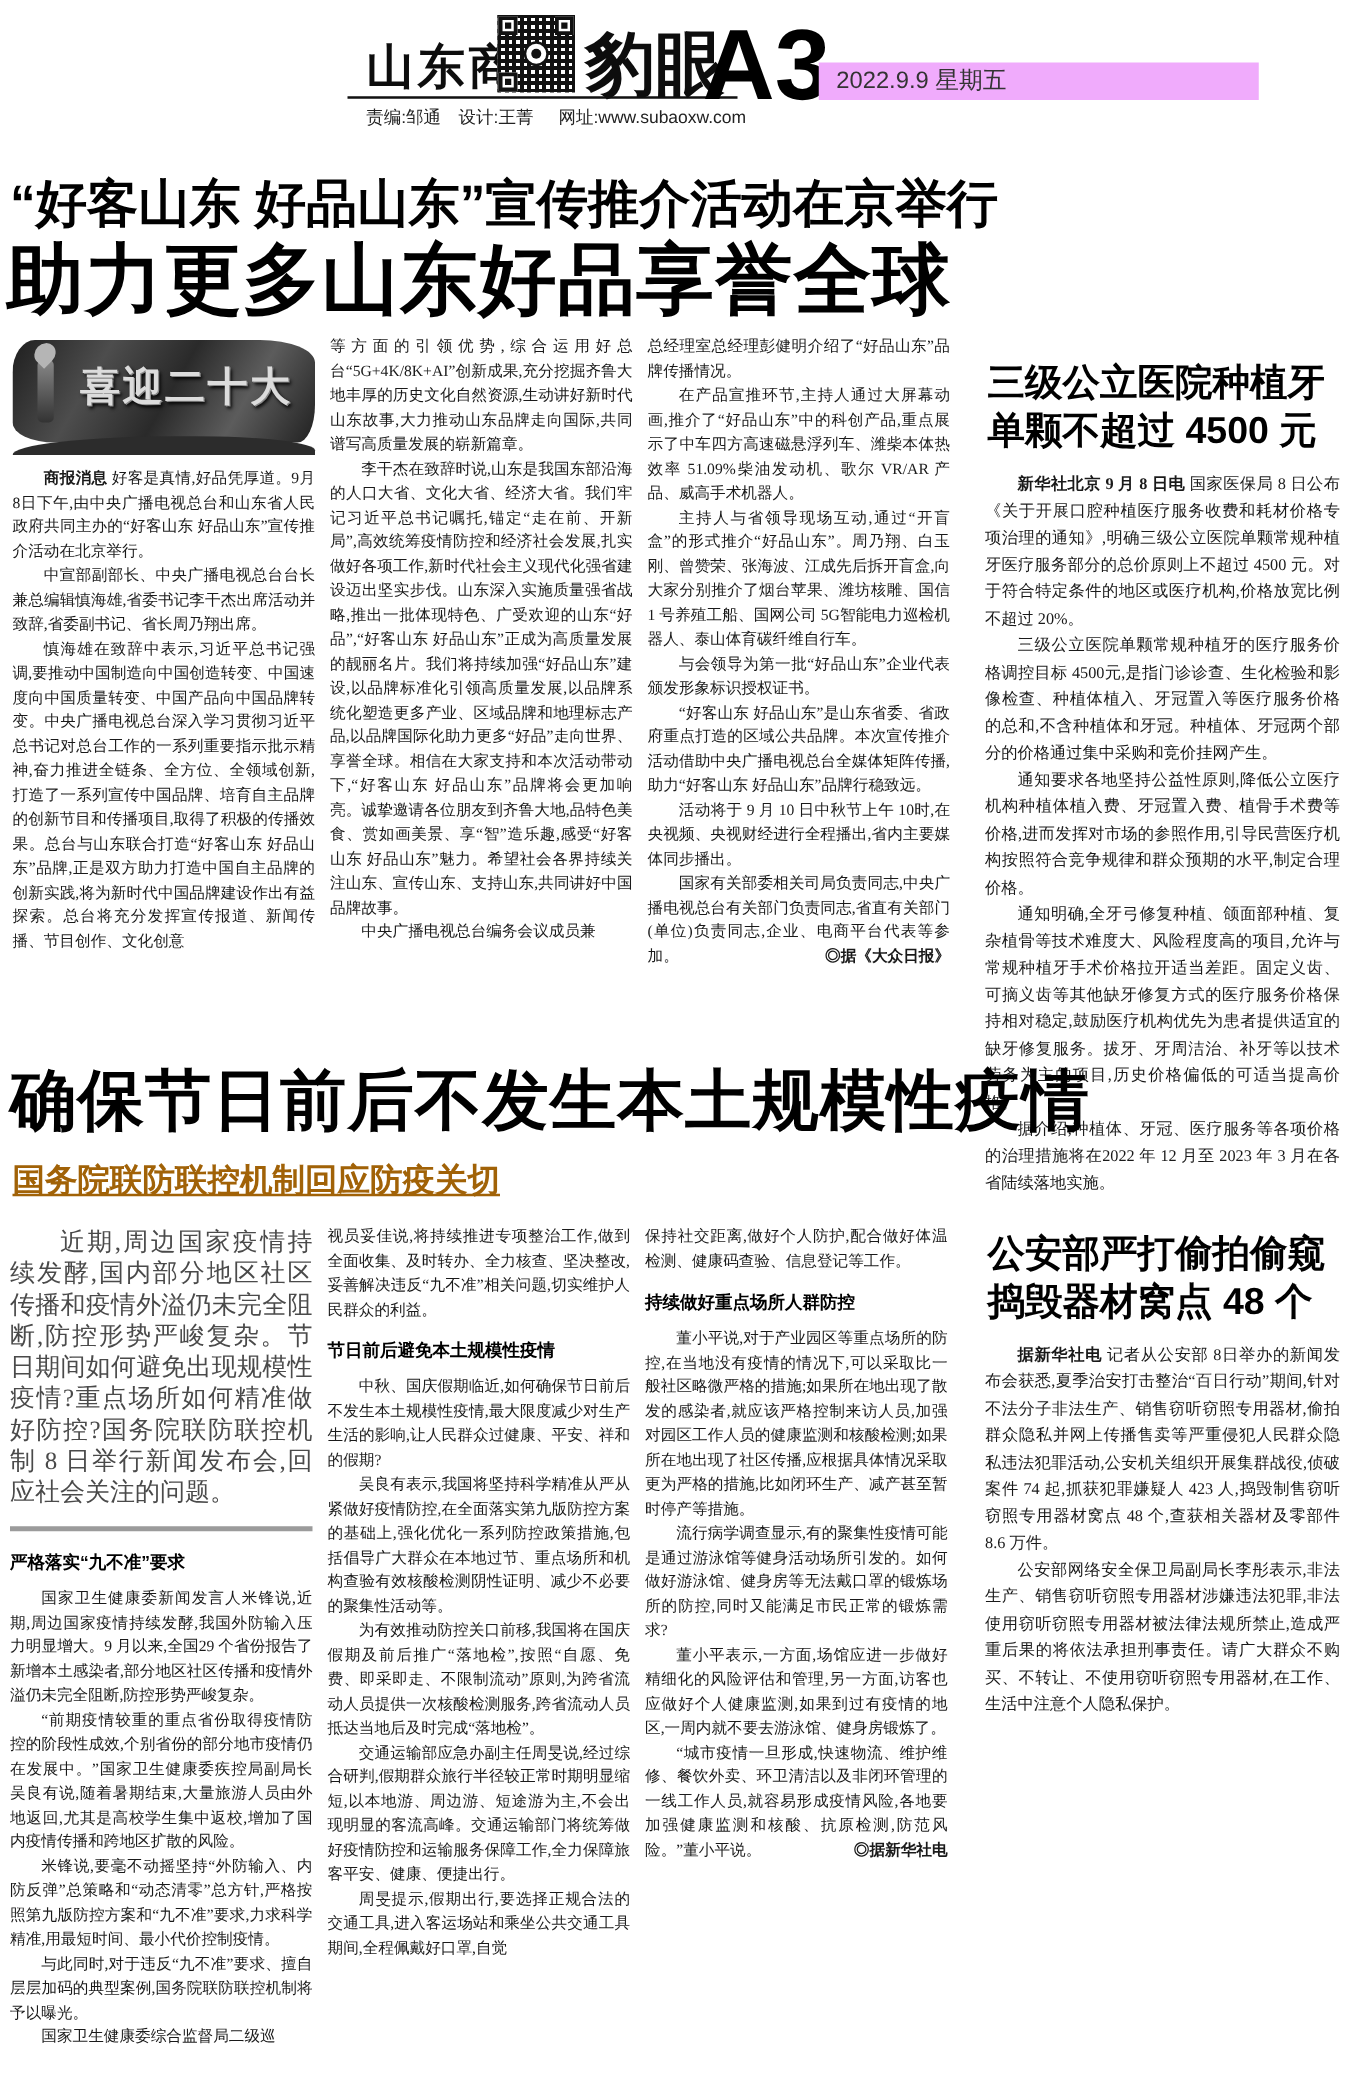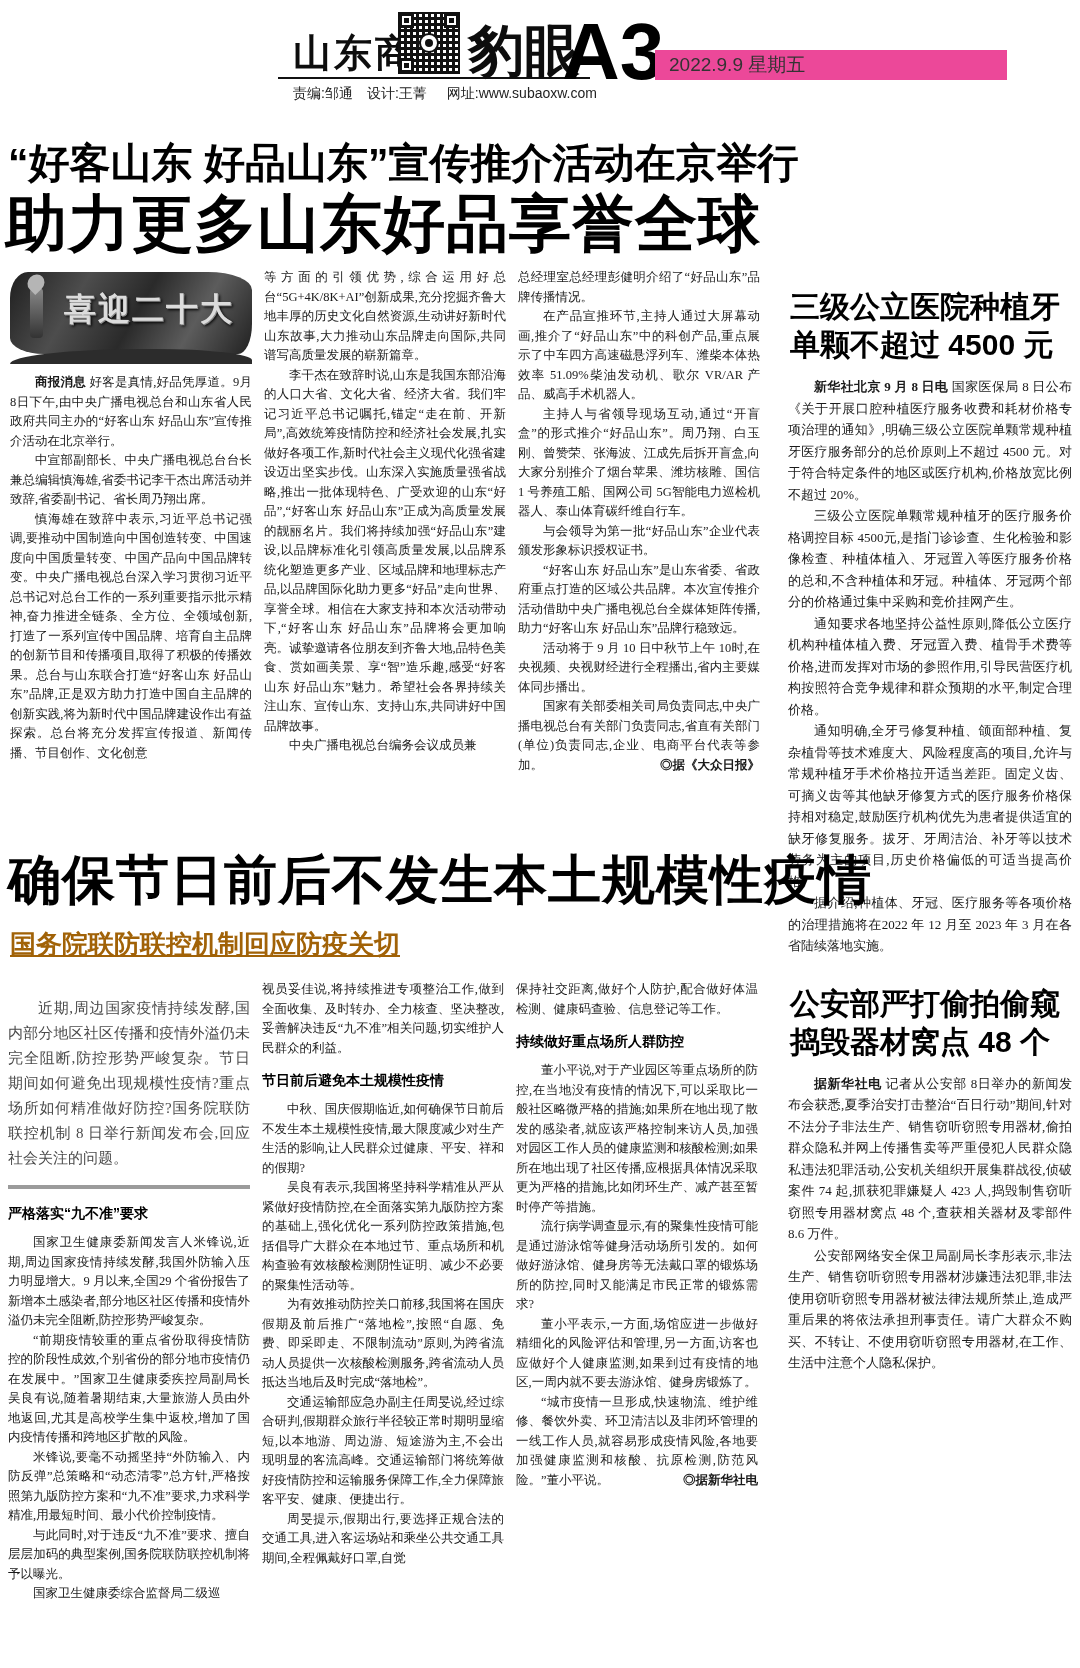--- a/index.html
+++ b/index.html
@@ -17,21 +17,21 @@
   .qr i{position:absolute;width:15px;height:15px;border:3px solid #111;background:#fff;box-sizing:border-box;display:block;}
   .qr i::after{content:"";position:absolute;inset:2px;background:#111;}
   .qr .tl{left:1px;top:1px}.qr .tr{right:1px;top:1px}.qr .bl{left:1px;bottom:1px}
   .qr-center{position:absolute;left:50%;top:50%;width:20px;height:20px;margin:-10px 0 0 -10px;
              background:#fff;border:2px solid #111;border-radius:50%;box-sizing:border-box;}
   .qr-center::after{content:"";position:absolute;left:4px;top:4px;width:8px;height:8px;background:#111;border-radius:50%;}
   .section-name{position:absolute;left:468px;top:14px;font-family:"Liberation Sans",sans-serif;
                 font-weight:900;font-size:56px;color:#0d0d0d;}
   .page-num{position:absolute;left:562px;top:6px;font-family:"Liberation Sans",sans-serif;
             font-weight:900;font-size:80px;color:#000;}
-  .date-strip{position:absolute;left:655px;top:50px;width:352px;height:30px;background:#ec4899;
+  .date-strip{position:absolute;left:655px;top:50px;width:352px;height:30px;background:#f0abfc;
               color:#333;font-family:"Liberation Sans",sans-serif;font-size:19px;line-height:30px;
               padding-left:14px;box-sizing:border-box;}
   
   .kicker{position:absolute;left:8px;top:136px;font-family:"Liberation Sans",sans-serif;
           font-weight:800;font-size:41px;color:#000;white-space:nowrap;}
   .headline{position:absolute;left:5px;top:182px;font-family:"Liberation Sans",sans-serif;
             font-weight:900;font-size:62px;letter-spacing:1px;color:#000;white-space:nowrap;}
   
   .story-top{position:absolute;left:10px;top:268px;width:752px;height:562px;overflow:hidden;display:flex;gap:12px;}
   .colT{width:242px;flex:0 0 242px;}
@@ -60,21 +60,21 @@
   .sidebar p.body{font-size:13px;line-height:21.5px;}
   .mt-first{margin-top:20px;}
   .police-block{margin-top:28px;}
   
   .story2{position:absolute;left:8px;top:845px;width:1064px;}
   .headline2{font-family:"Liberation Sans",sans-serif;font-weight:900;font-size:53px;
              letter-spacing:1px;margin:0;color:#000;white-space:nowrap;}
   .subheadline2{font-family:"Liberation Sans",sans-serif;font-weight:700;font-size:26px;
                 margin:10px 0 0 2px;color:#a16207;text-decoration:underline;}
   .story2-cols{display:flex;gap:12px;margin-top:18px;width:752px;height:700px;overflow:hidden;}
-  .intro{font-size:15px;line-height:25px;color:#4a4a4a;text-align:justify;text-indent:2em;margin:16px 0 0;}
+  .intro{font-size:20px;line-height:25px;color:#4a4a4a;text-align:justify;text-indent:2em;margin:2px 0 0;}
   .intro-rule{height:4px;background:#9b9b9b;margin:14px 0 0;}
   .subhead3{font-family:"Liberation Sans",sans-serif;font-weight:800;font-size:14px;
             margin:16px 0 10px;color:#000;}
   .subhead3.tight{margin-top:14px;}
 </style>
 </head>
 <body>
 
 <div class="page">
 

